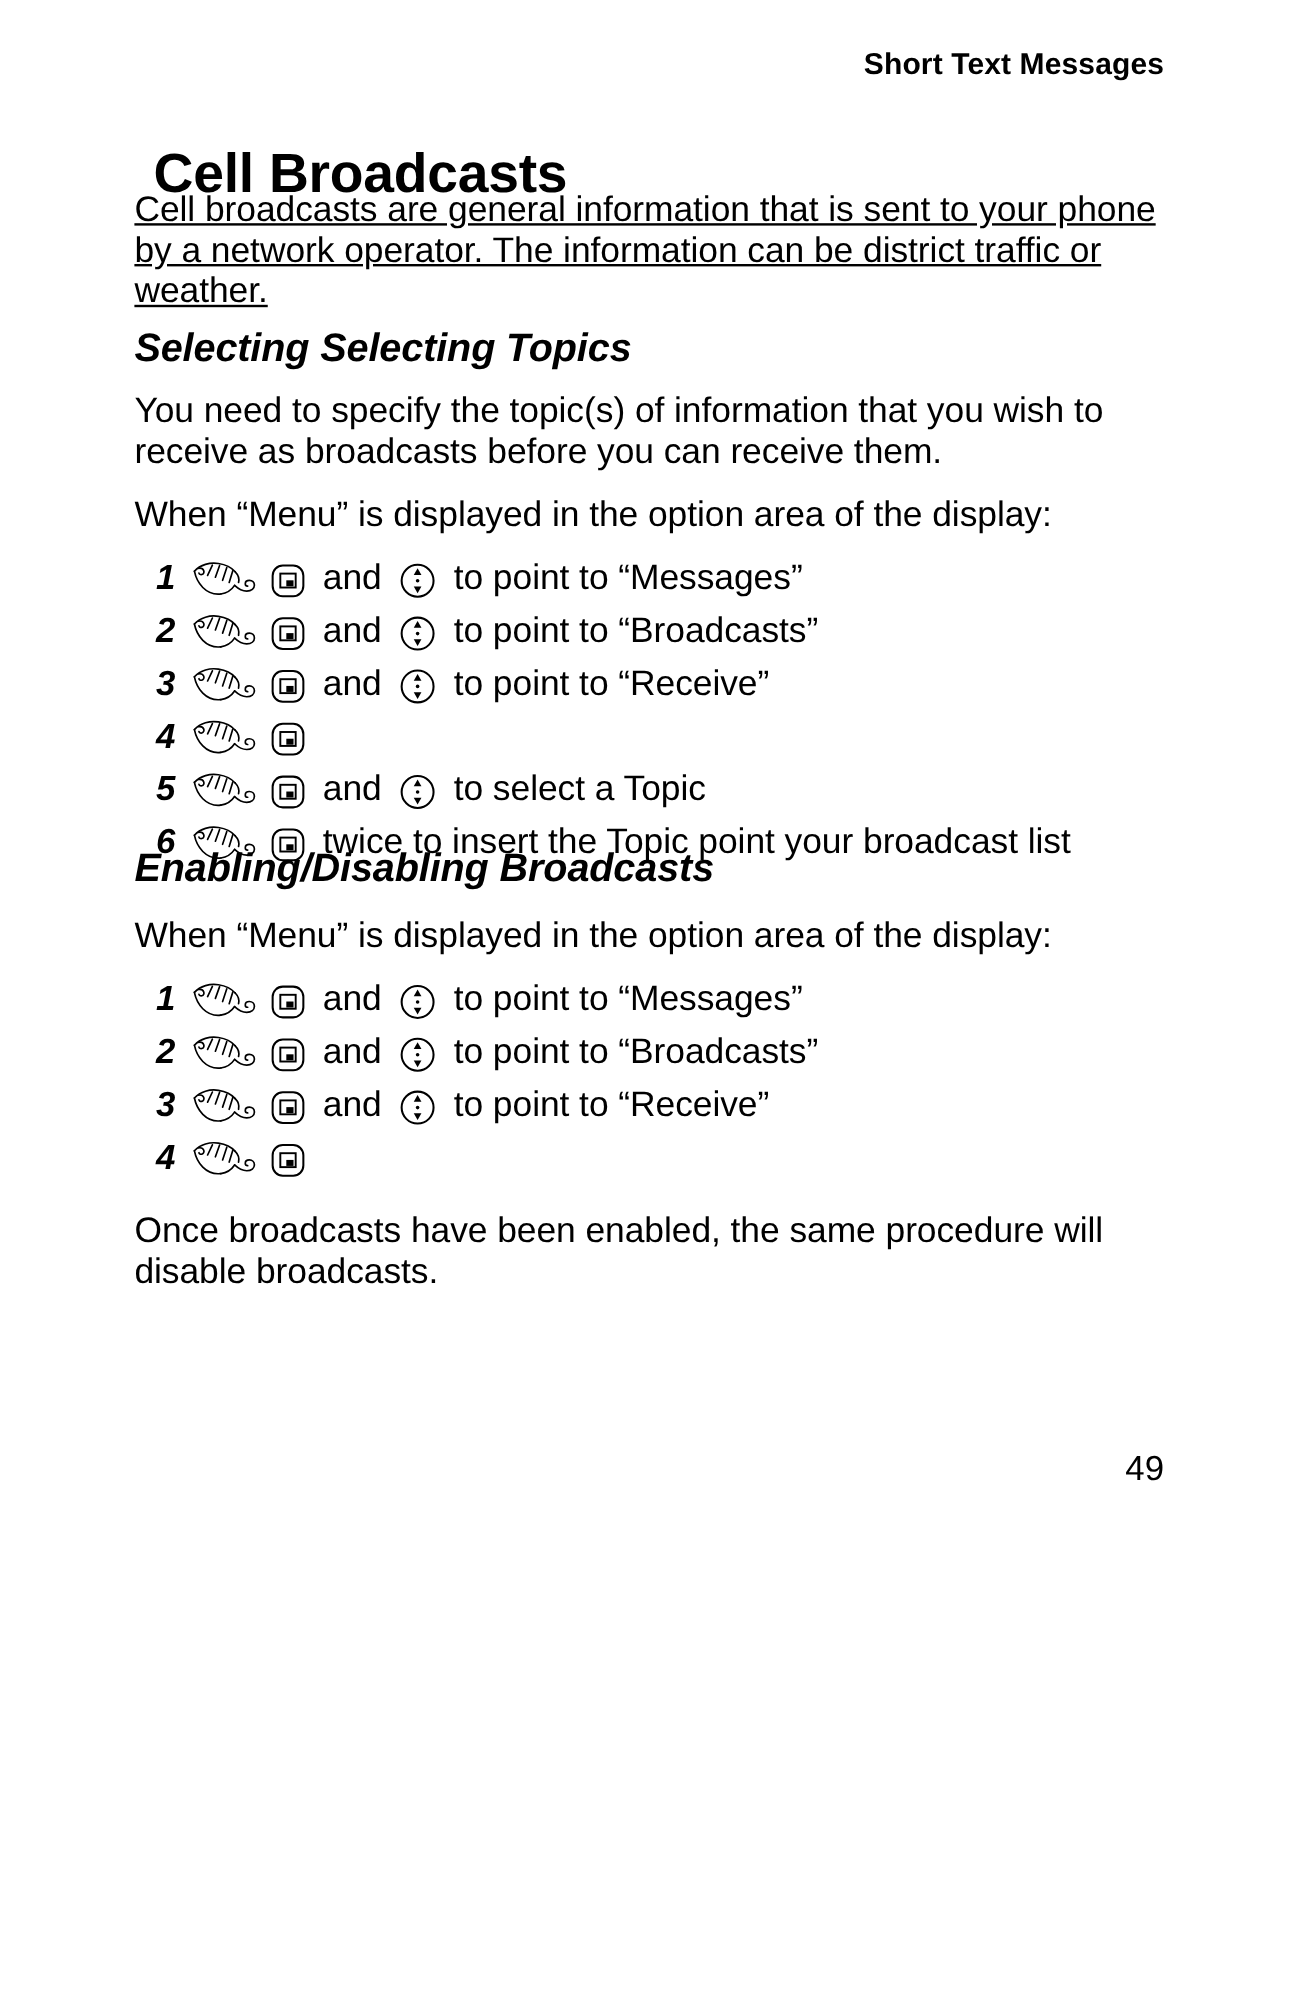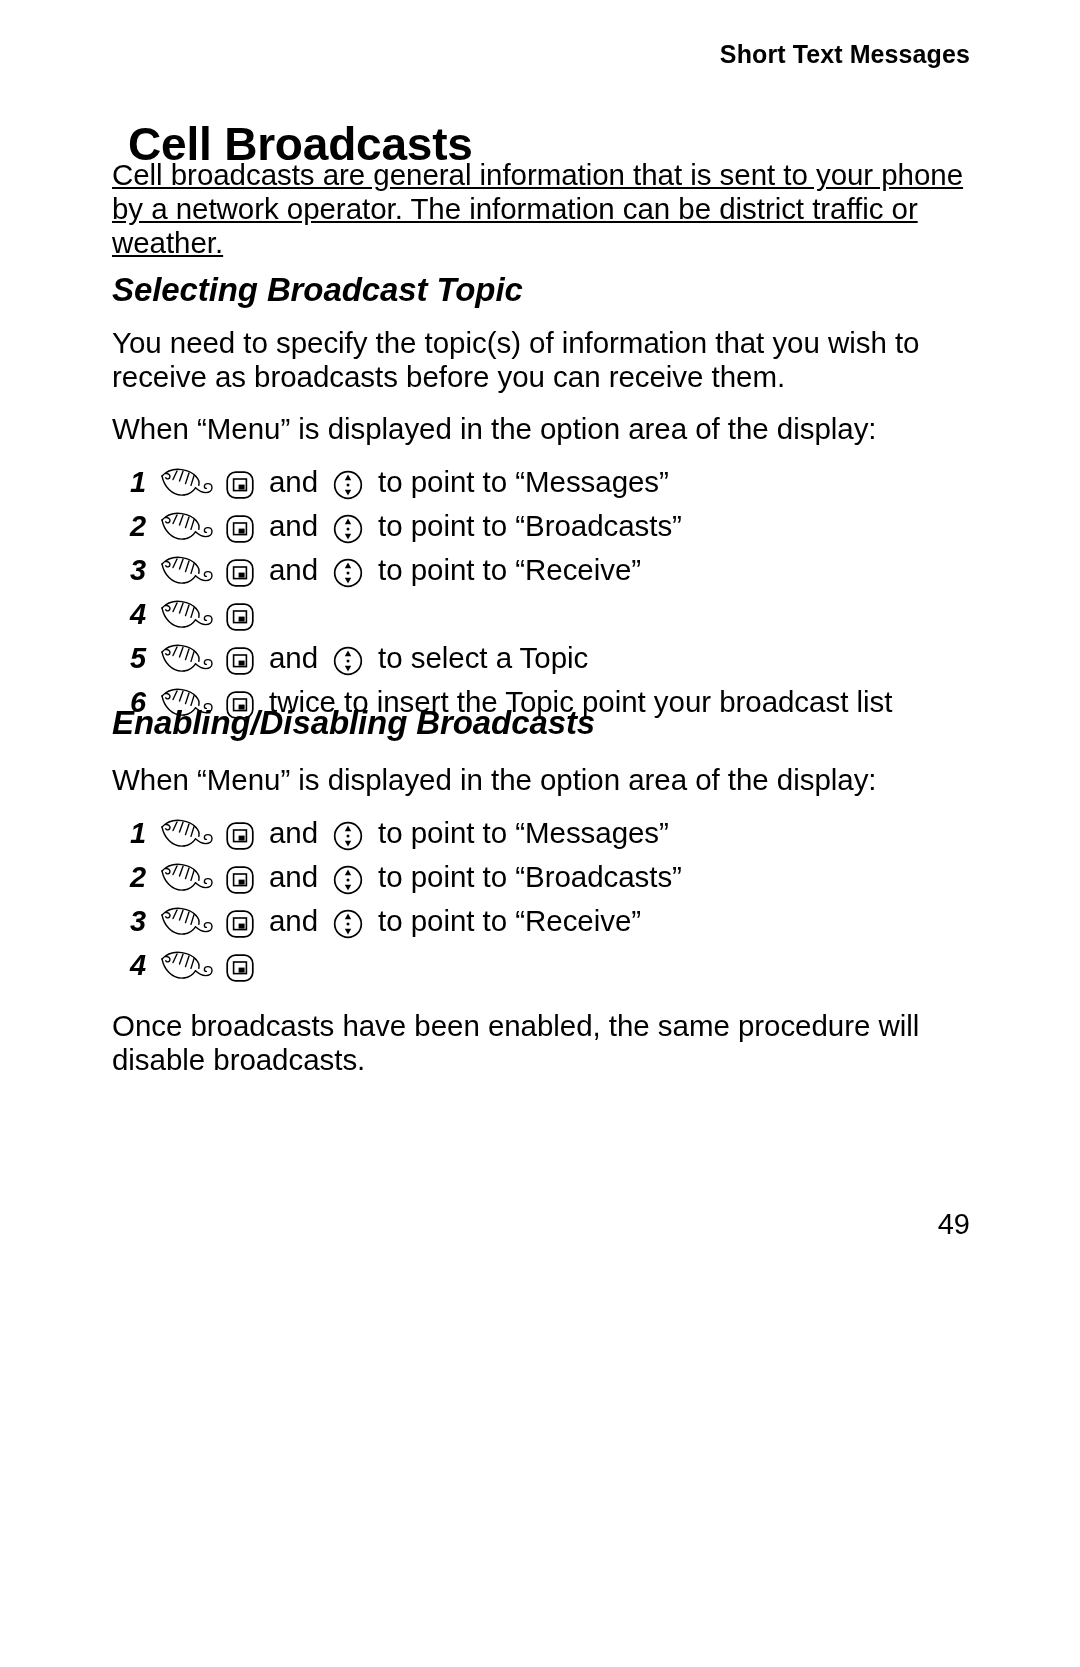--- a/index.html
+++ b/index.html
@@ -129,21 +129,21 @@
 
   <div class="running-header">Short Text Messages</div>
 
   <h1 class="h1">Cell Broadcasts</h1>
 
   <div class="blk-intro">
     <p class="para">Cell broadcasts are general information that is sent to your phone by a network operator. The information can be district traffic or weather.</p>
   </div>
 
   <div class="blk-sec1">
-    <h2 class="h2">Selecting Broadcast Topic</h2>
+    <h2 class="h2">Selecting Selecting Topics</h2>
     <div class="gap-md"></div>
     <p class="para">You need to specify the topic(s) of information that you wish to receive as broadcasts before you can receive them.</p>
     <div class="gap-md"></div>
     <p class="para">When “Menu” is displayed in the option area of the display:</p>
     <div class="gap-sm"></div>
     <ol class="steps" id="steps-0">
         <li class="step">
           <span class="step-num">1</span>
           <span class="step-text">
             <span class="icon icon-hand"><svg xmlns="http://www.w3.org/2000/svg" viewBox="0 0 58 34" width="58" height="34">

